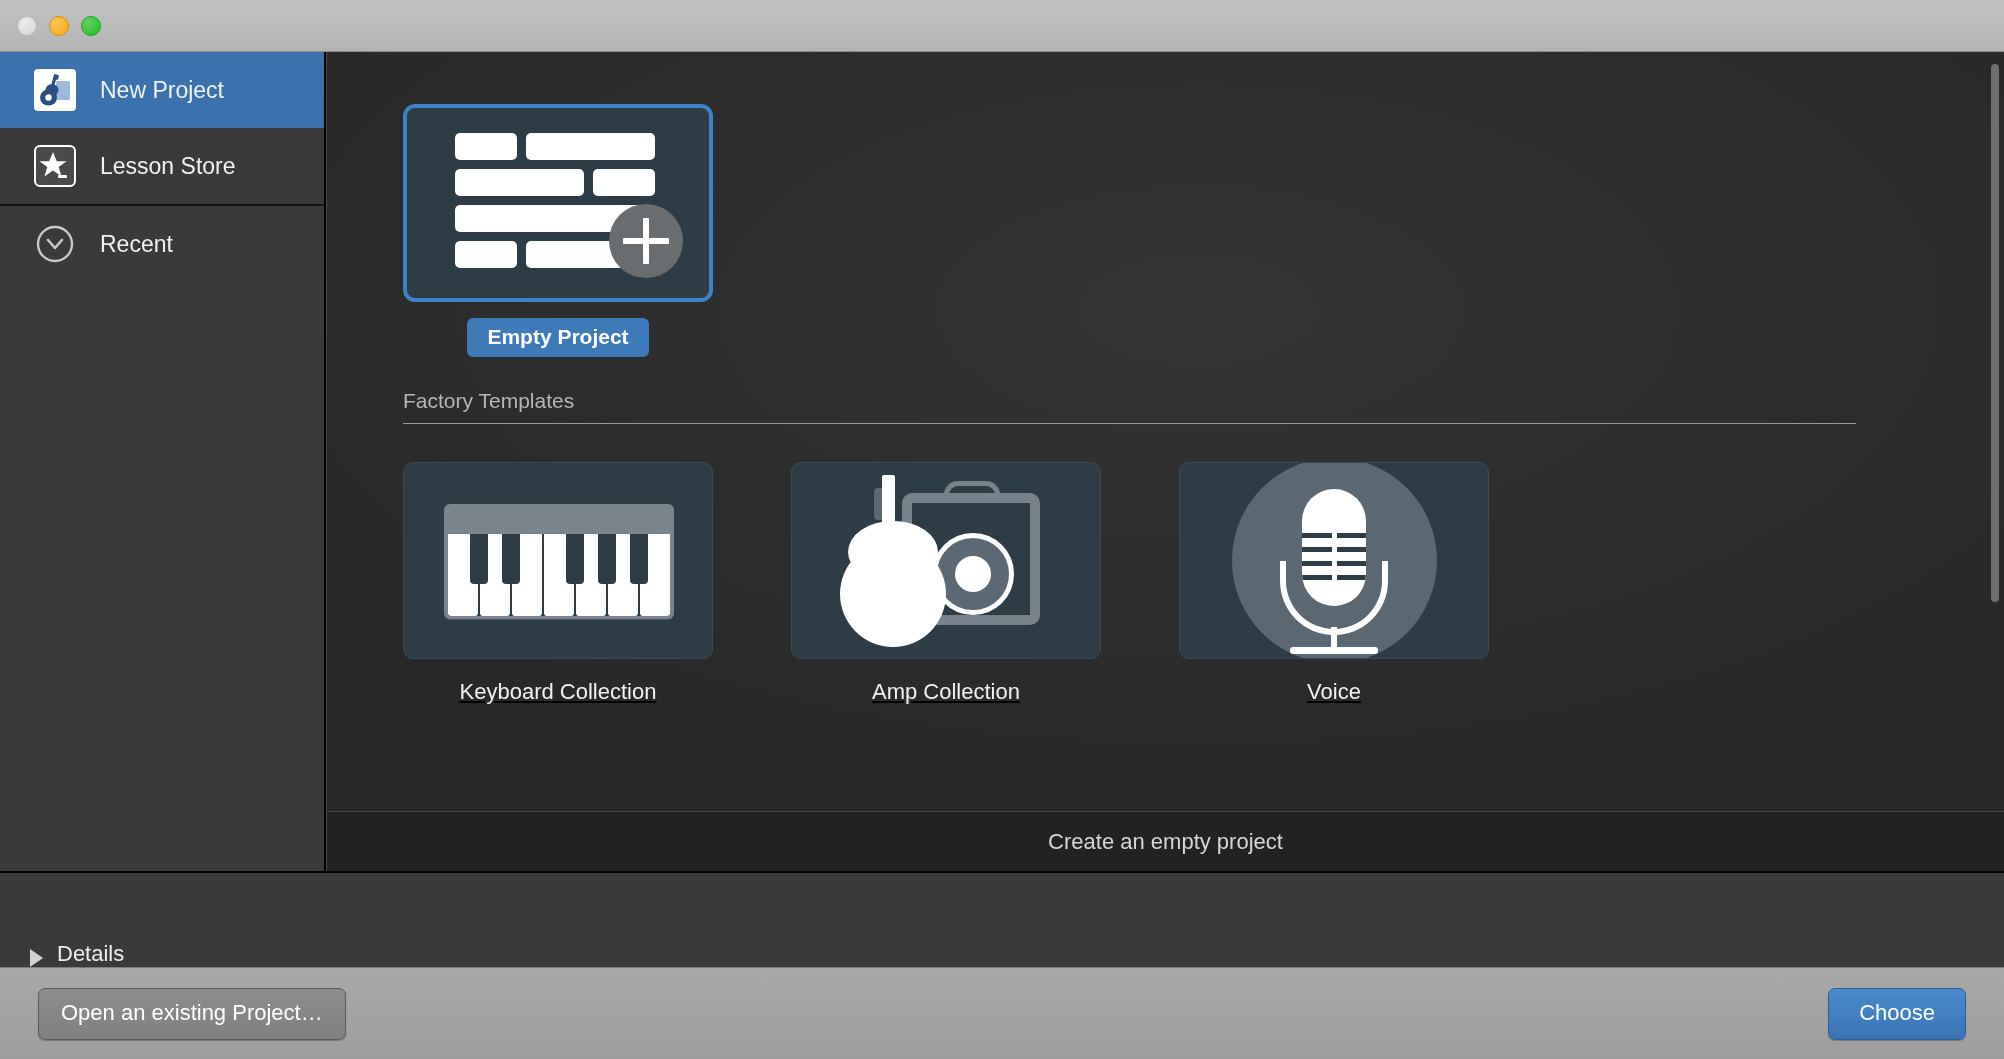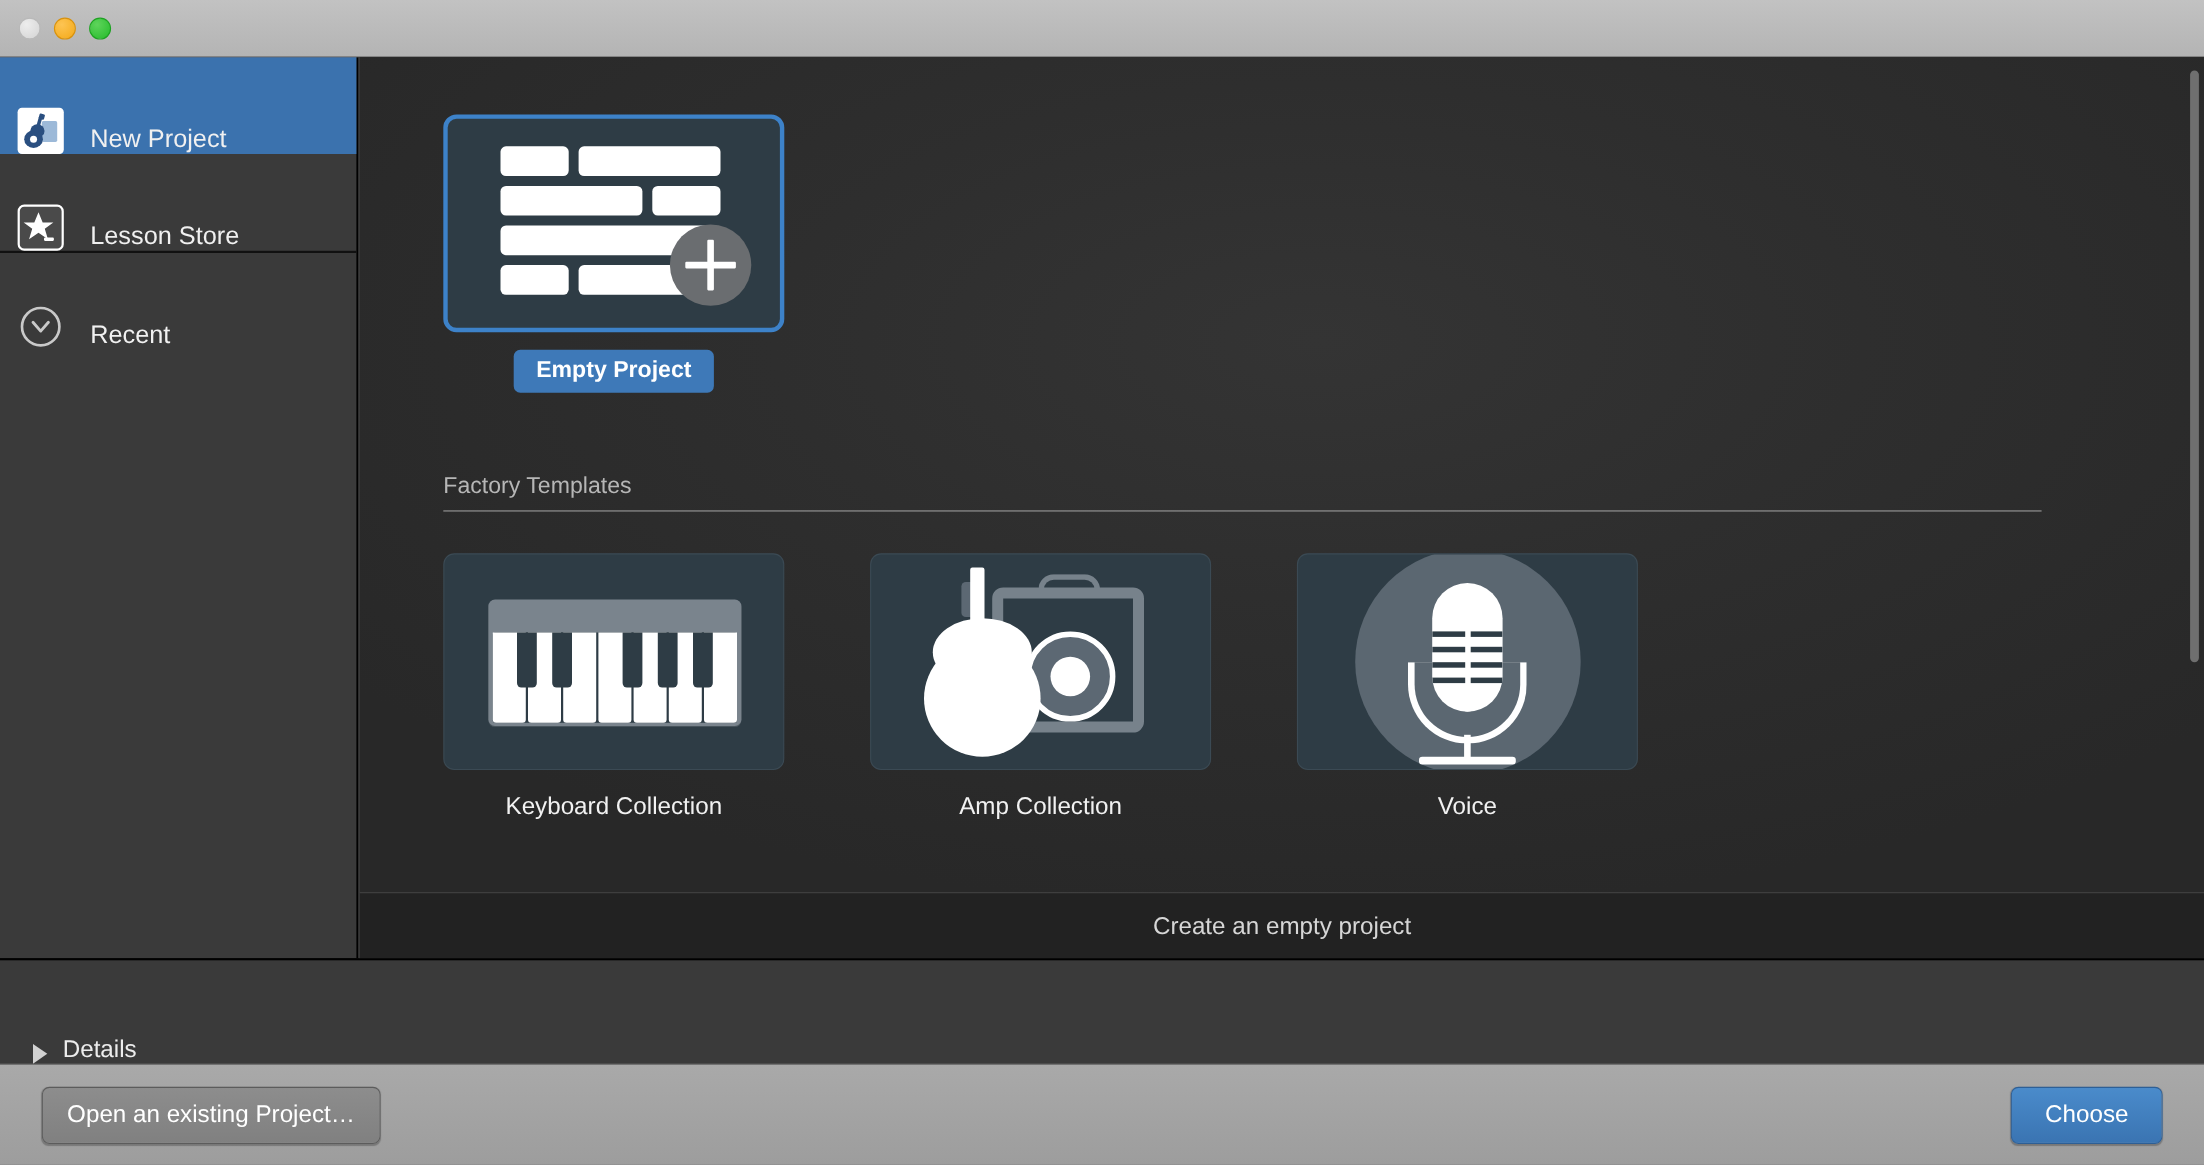--- a/index.html
+++ b/index.html
@@ -77,24 +77,24 @@
     flex-direction: column;
     padding-top: 0;
   }
   .side-group { }
   .side-sep {
     height: 2px;
     background: #111;
     margin: 0;
   }
   .side-item {
-    height: 88px;
-    display: flex;
-    align-items: flex-end;
-    padding-left: 16px;
+    height: 76px;
+    display: flex;
+    align-items: center;
+    padding-left: 34px;
     gap: 24px;
     color: #f0f0f0;
     font-size: 23px;
     cursor: default;
   }
   .side-item.selected { background: #3b72ae; }
 
   .side-icon {
     width: 42px; height: 42px;
     flex: 0 0 42px;
@@ -212,42 +212,42 @@
     color: #ffffff;
     font-size: 21px;
     font-weight: bold;
     padding: 7px 20px 8px;
     border-radius: 6px;
   }
   .hero-label-wrap { display: flex; justify-content: center; width: 310px; }
 
   
   .section {
-    margin-top: 73px;
+    margin-top: 32px;
     padding-right: 40px;
   }
   .section-title {
     font-size: 21px;
     color: #b6b6b6;
     margin-bottom: 10px;
   }
   .section-rule {
     height: 1px;
     background: #9a9a9a;
     width: 1453px;
     max-width: 100%;
   }
 
   
   .grid {
     display: flex;
     gap: 78px;
     margin-top: 38px;
   }
-  .card { width: 310px; }
+  .card { width: 310px; text-decoration: underline; }
   .card .tile-art {
     width: 310px;
     height: 197px;
     border: 1px solid #3b4a54;
     background: #2e3c45;
   }
   .card-label {
     margin-top: 20px;
     text-align: center;
     color: #f1f1f1;

